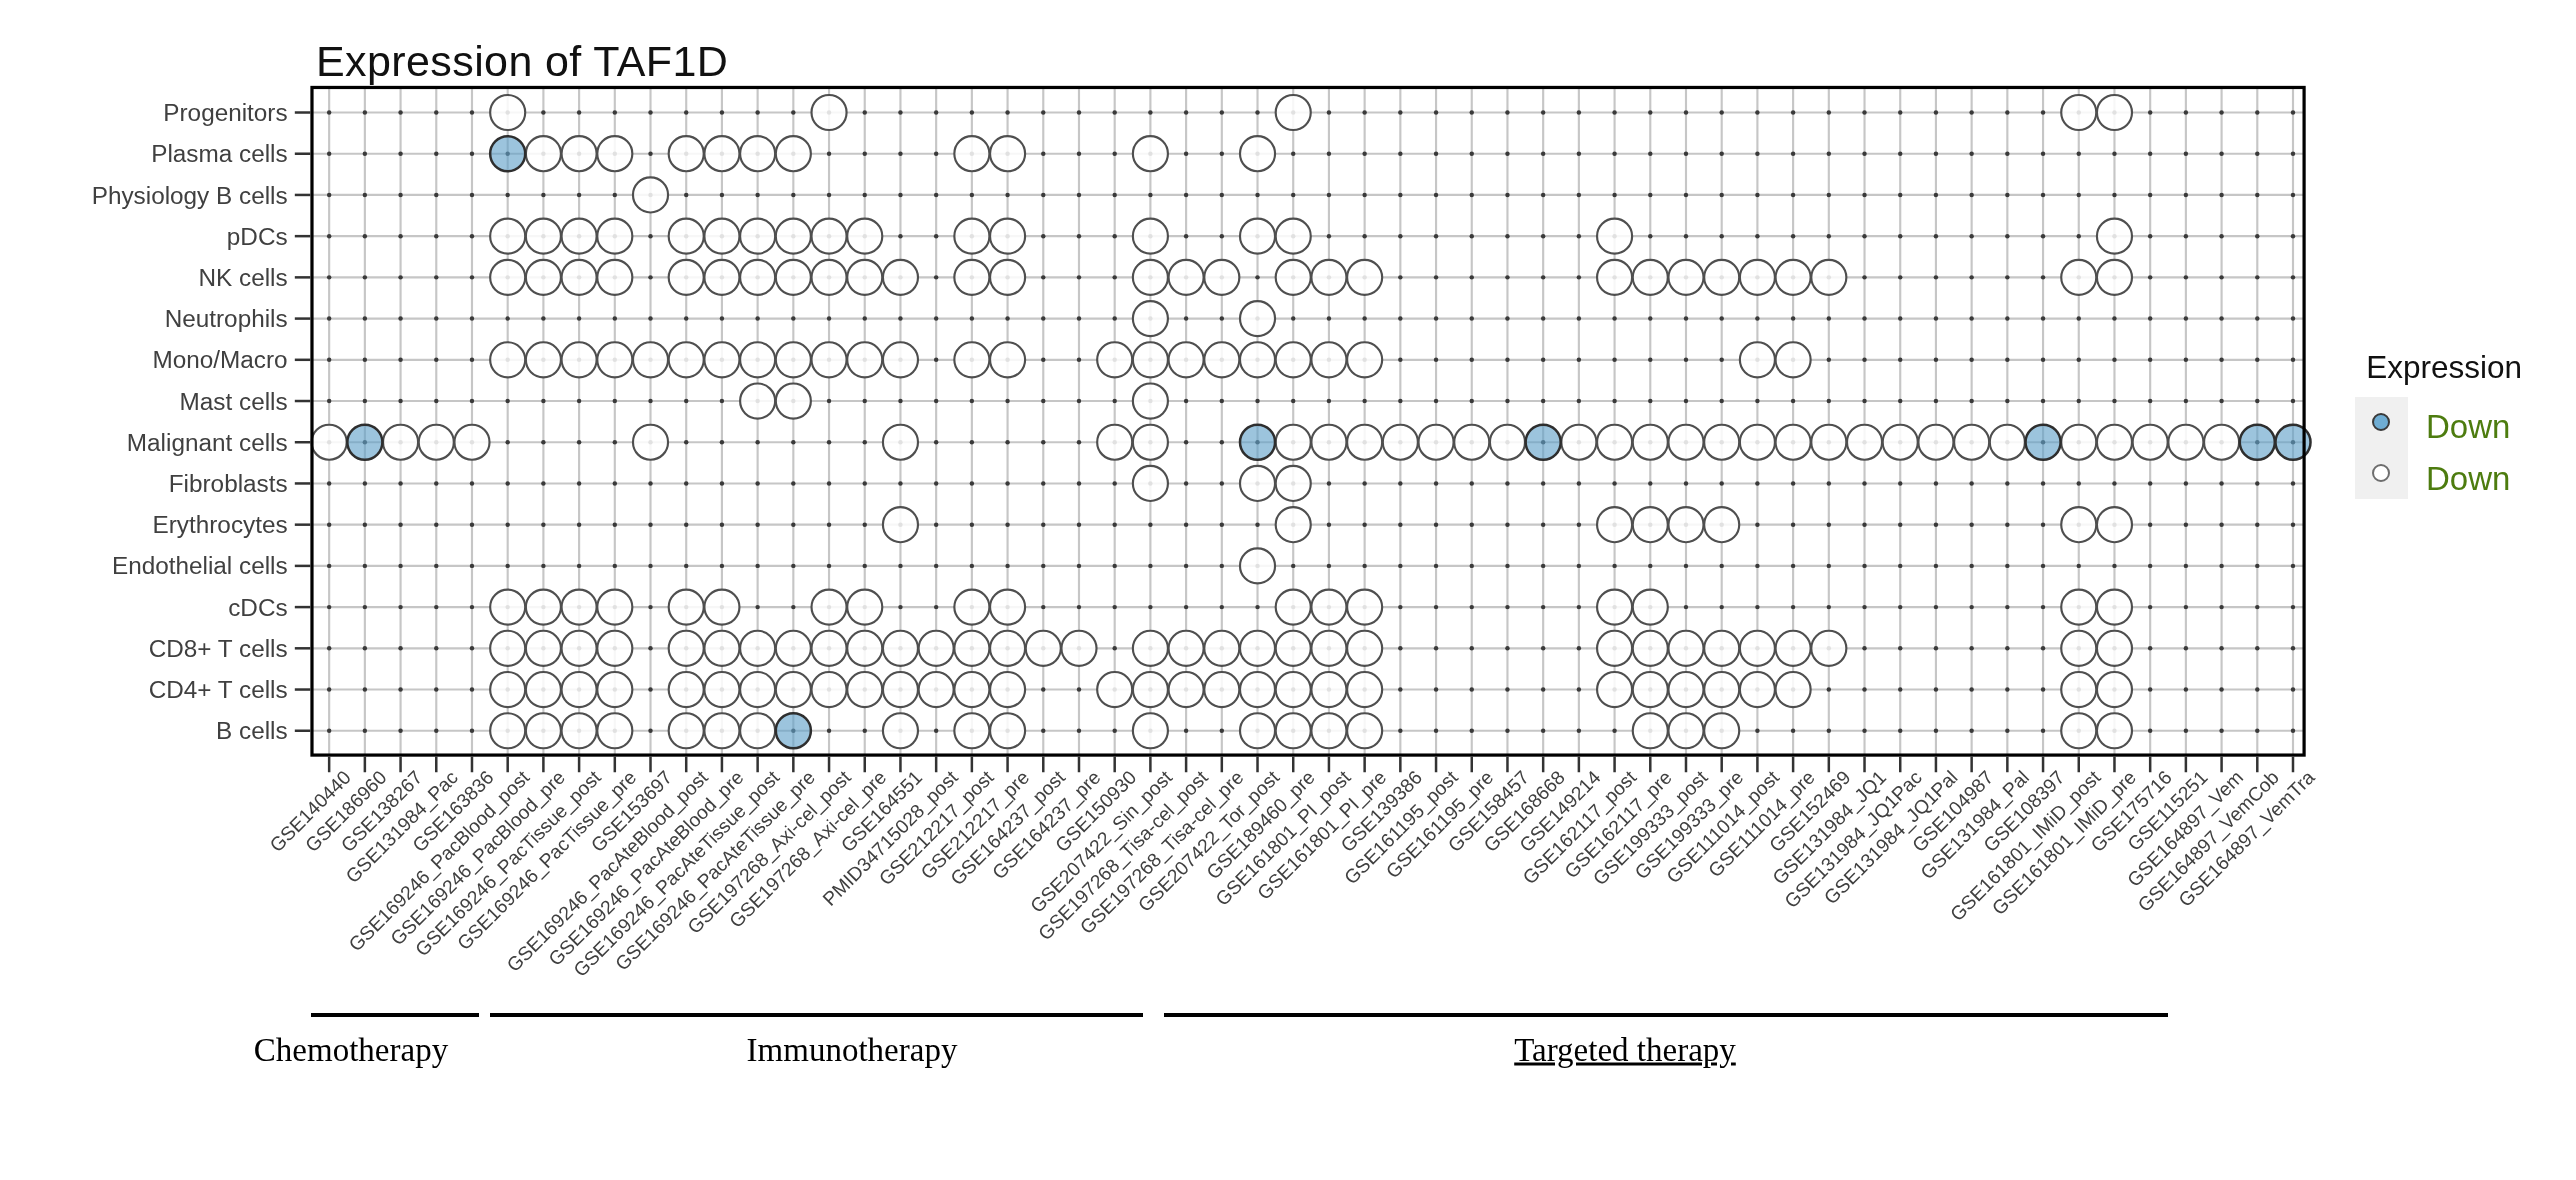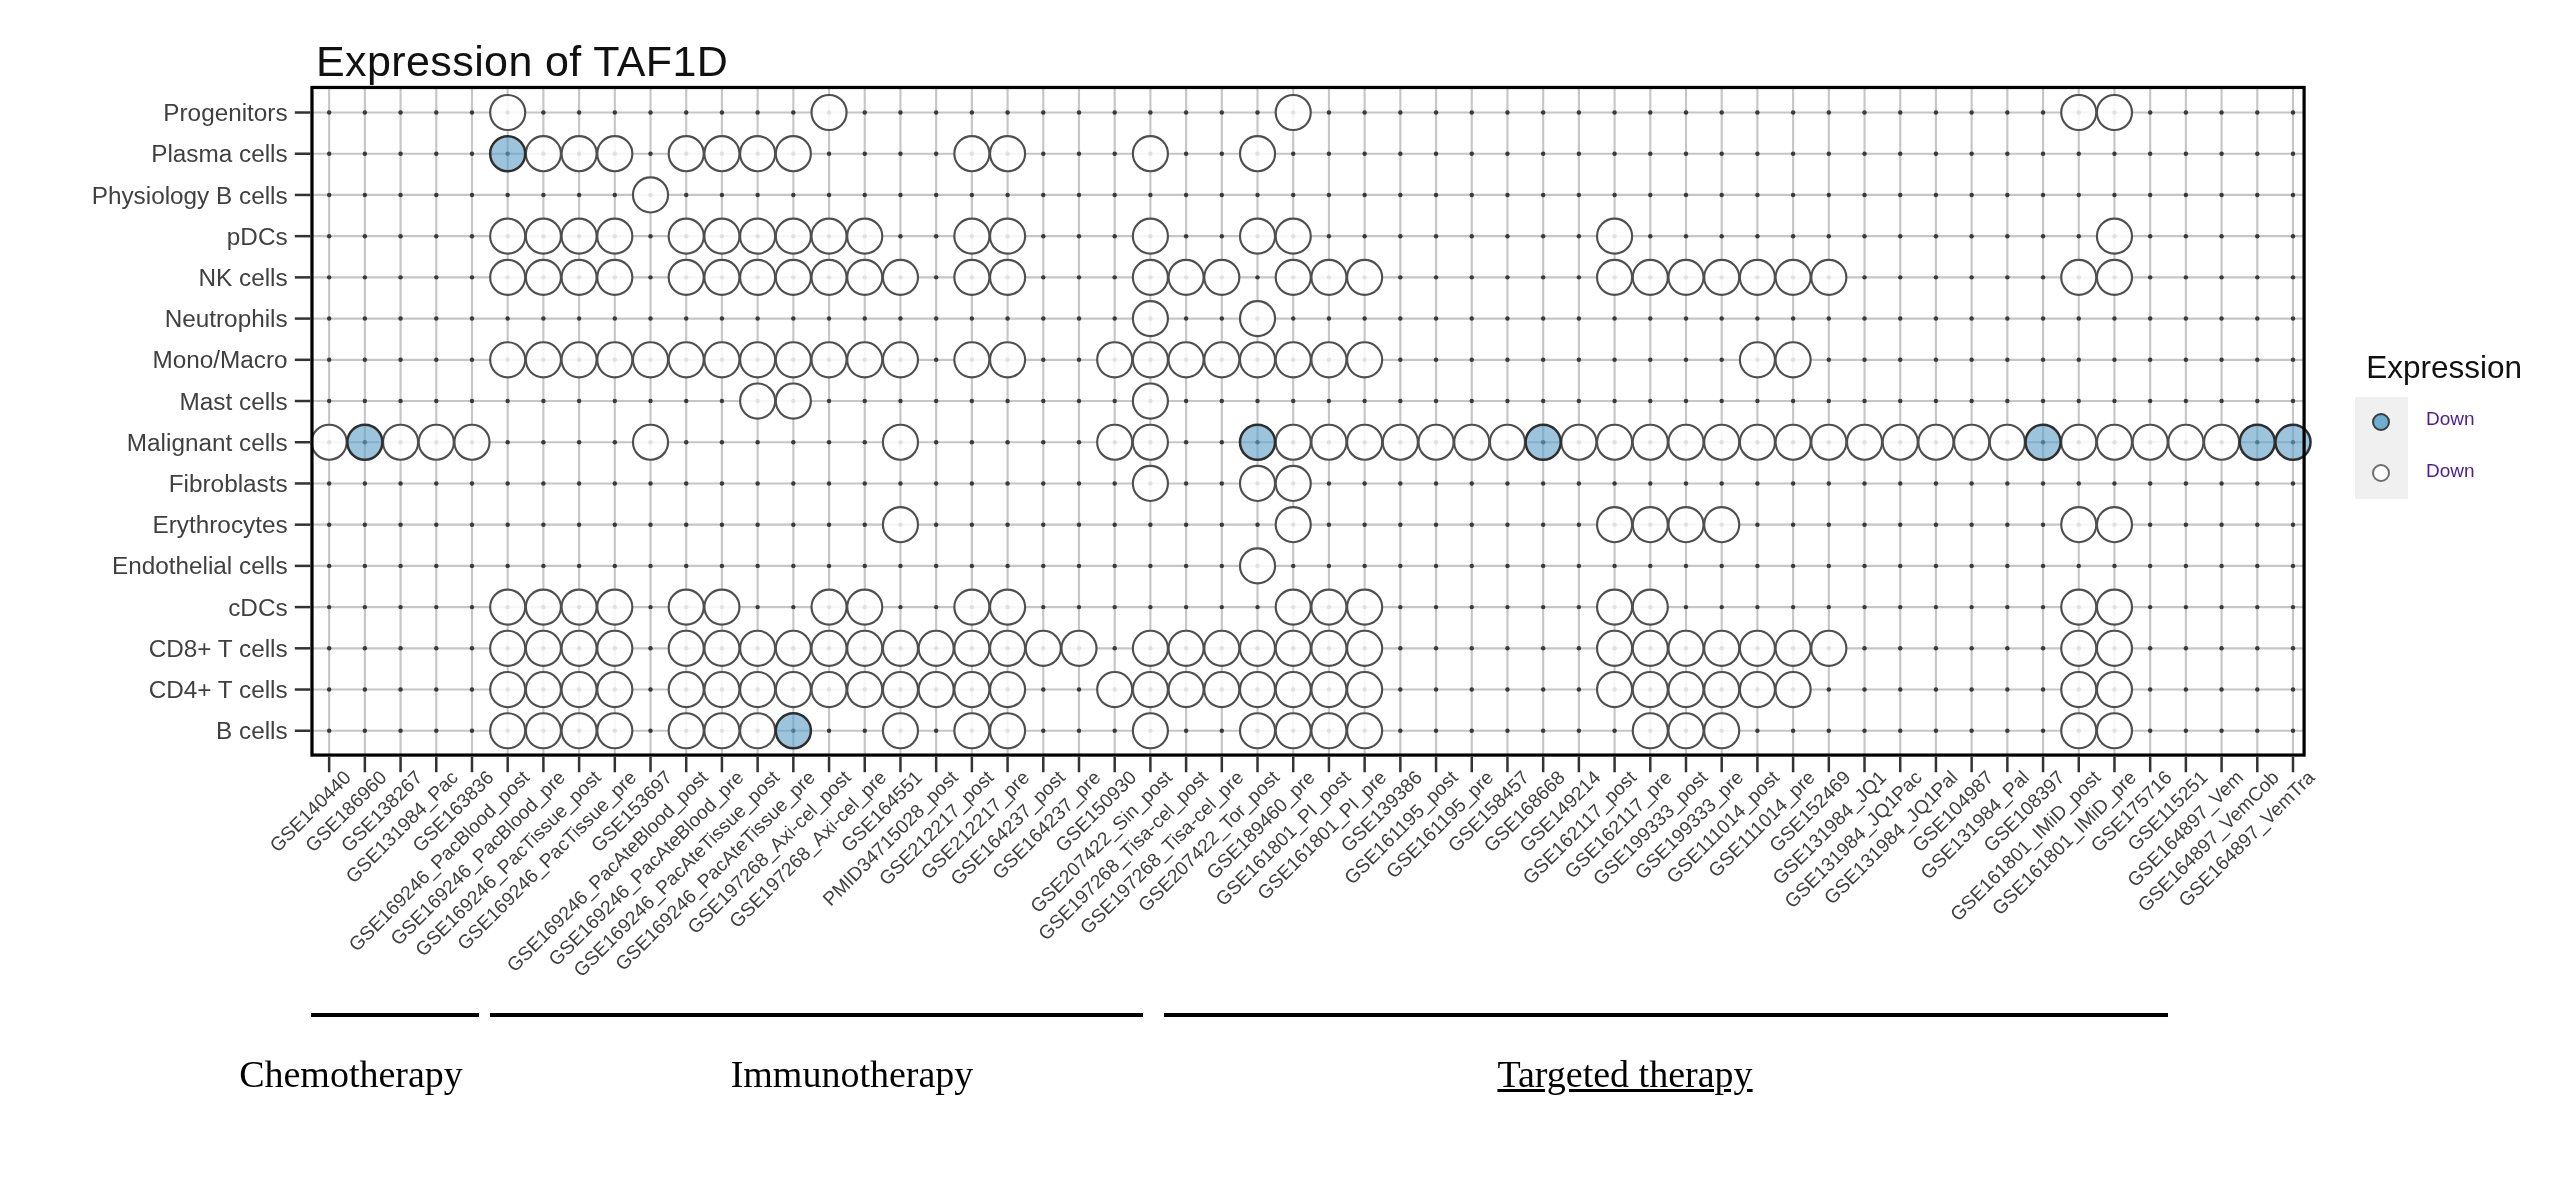--- a/index.html
+++ b/index.html
@@ -10,27 +10,27 @@
   #plot-svg{position:absolute;left:0;top:0;width:2576px;height:1181px;}
   .chart-title{
     position:absolute;left:316px;top:37px;font-size:43px;color:#111;letter-spacing:0.4px;
   }
   .legend{position:absolute;left:2351px;top:349px;width:215px;}
   .legend-title{position:absolute;left:7.2px;top:0;font-size:31.5px;color:#111;margin-left:8px;}
   .legend-keybox{position:absolute;left:3.6px;top:48px;width:53px;height:102px;background:#f0f0f0;}
   .legend-dot{position:absolute;border-radius:50%;width:18px;height:18px;box-sizing:border-box;}
   .legend-dot.down{left:21px;top:64px;background:#6fadd3;border:2.9px solid #3a3a3a;}
   .legend-dot.none{left:21px;top:115px;background:#ffffff;border:2.9px solid #6e6e6e;}
-  .legend-item-label{position:absolute;left:75px;font-size:19px;color:#4c1d95;}
+  .legend-item-label{position:absolute;left:75px;font-size:33px;color:#4d7c0f;}
   .legend-item-label.down{top:59px;}
   .legend-item-label.none{top:111px;}
   .group-line{position:absolute;height:3.6px;background:#000;}
   .group-label{
     position:absolute;transform:translate(-50%,-50%);font-family:"Liberation Serif",serif;
-    font-size:38px;color:#000;white-space:nowrap;margin-top:24px;
+    font-size:33px;color:#000;white-space:nowrap;
   }
 </style>
 </head>
 <body>
 
 <div id="root">
   <svg id="plot-svg" viewBox="0 0 3600 1650">
       <line x1="460" y1="122" x2="460" y2="1055" stroke="#c6c6c6" stroke-width="3"></line>
       <line x1="509.9" y1="122" x2="509.9" y2="1055" stroke="#c6c6c6" stroke-width="3"></line>
       <line x1="559.8" y1="122" x2="559.8" y2="1055" stroke="#c6c6c6" stroke-width="3"></line>

